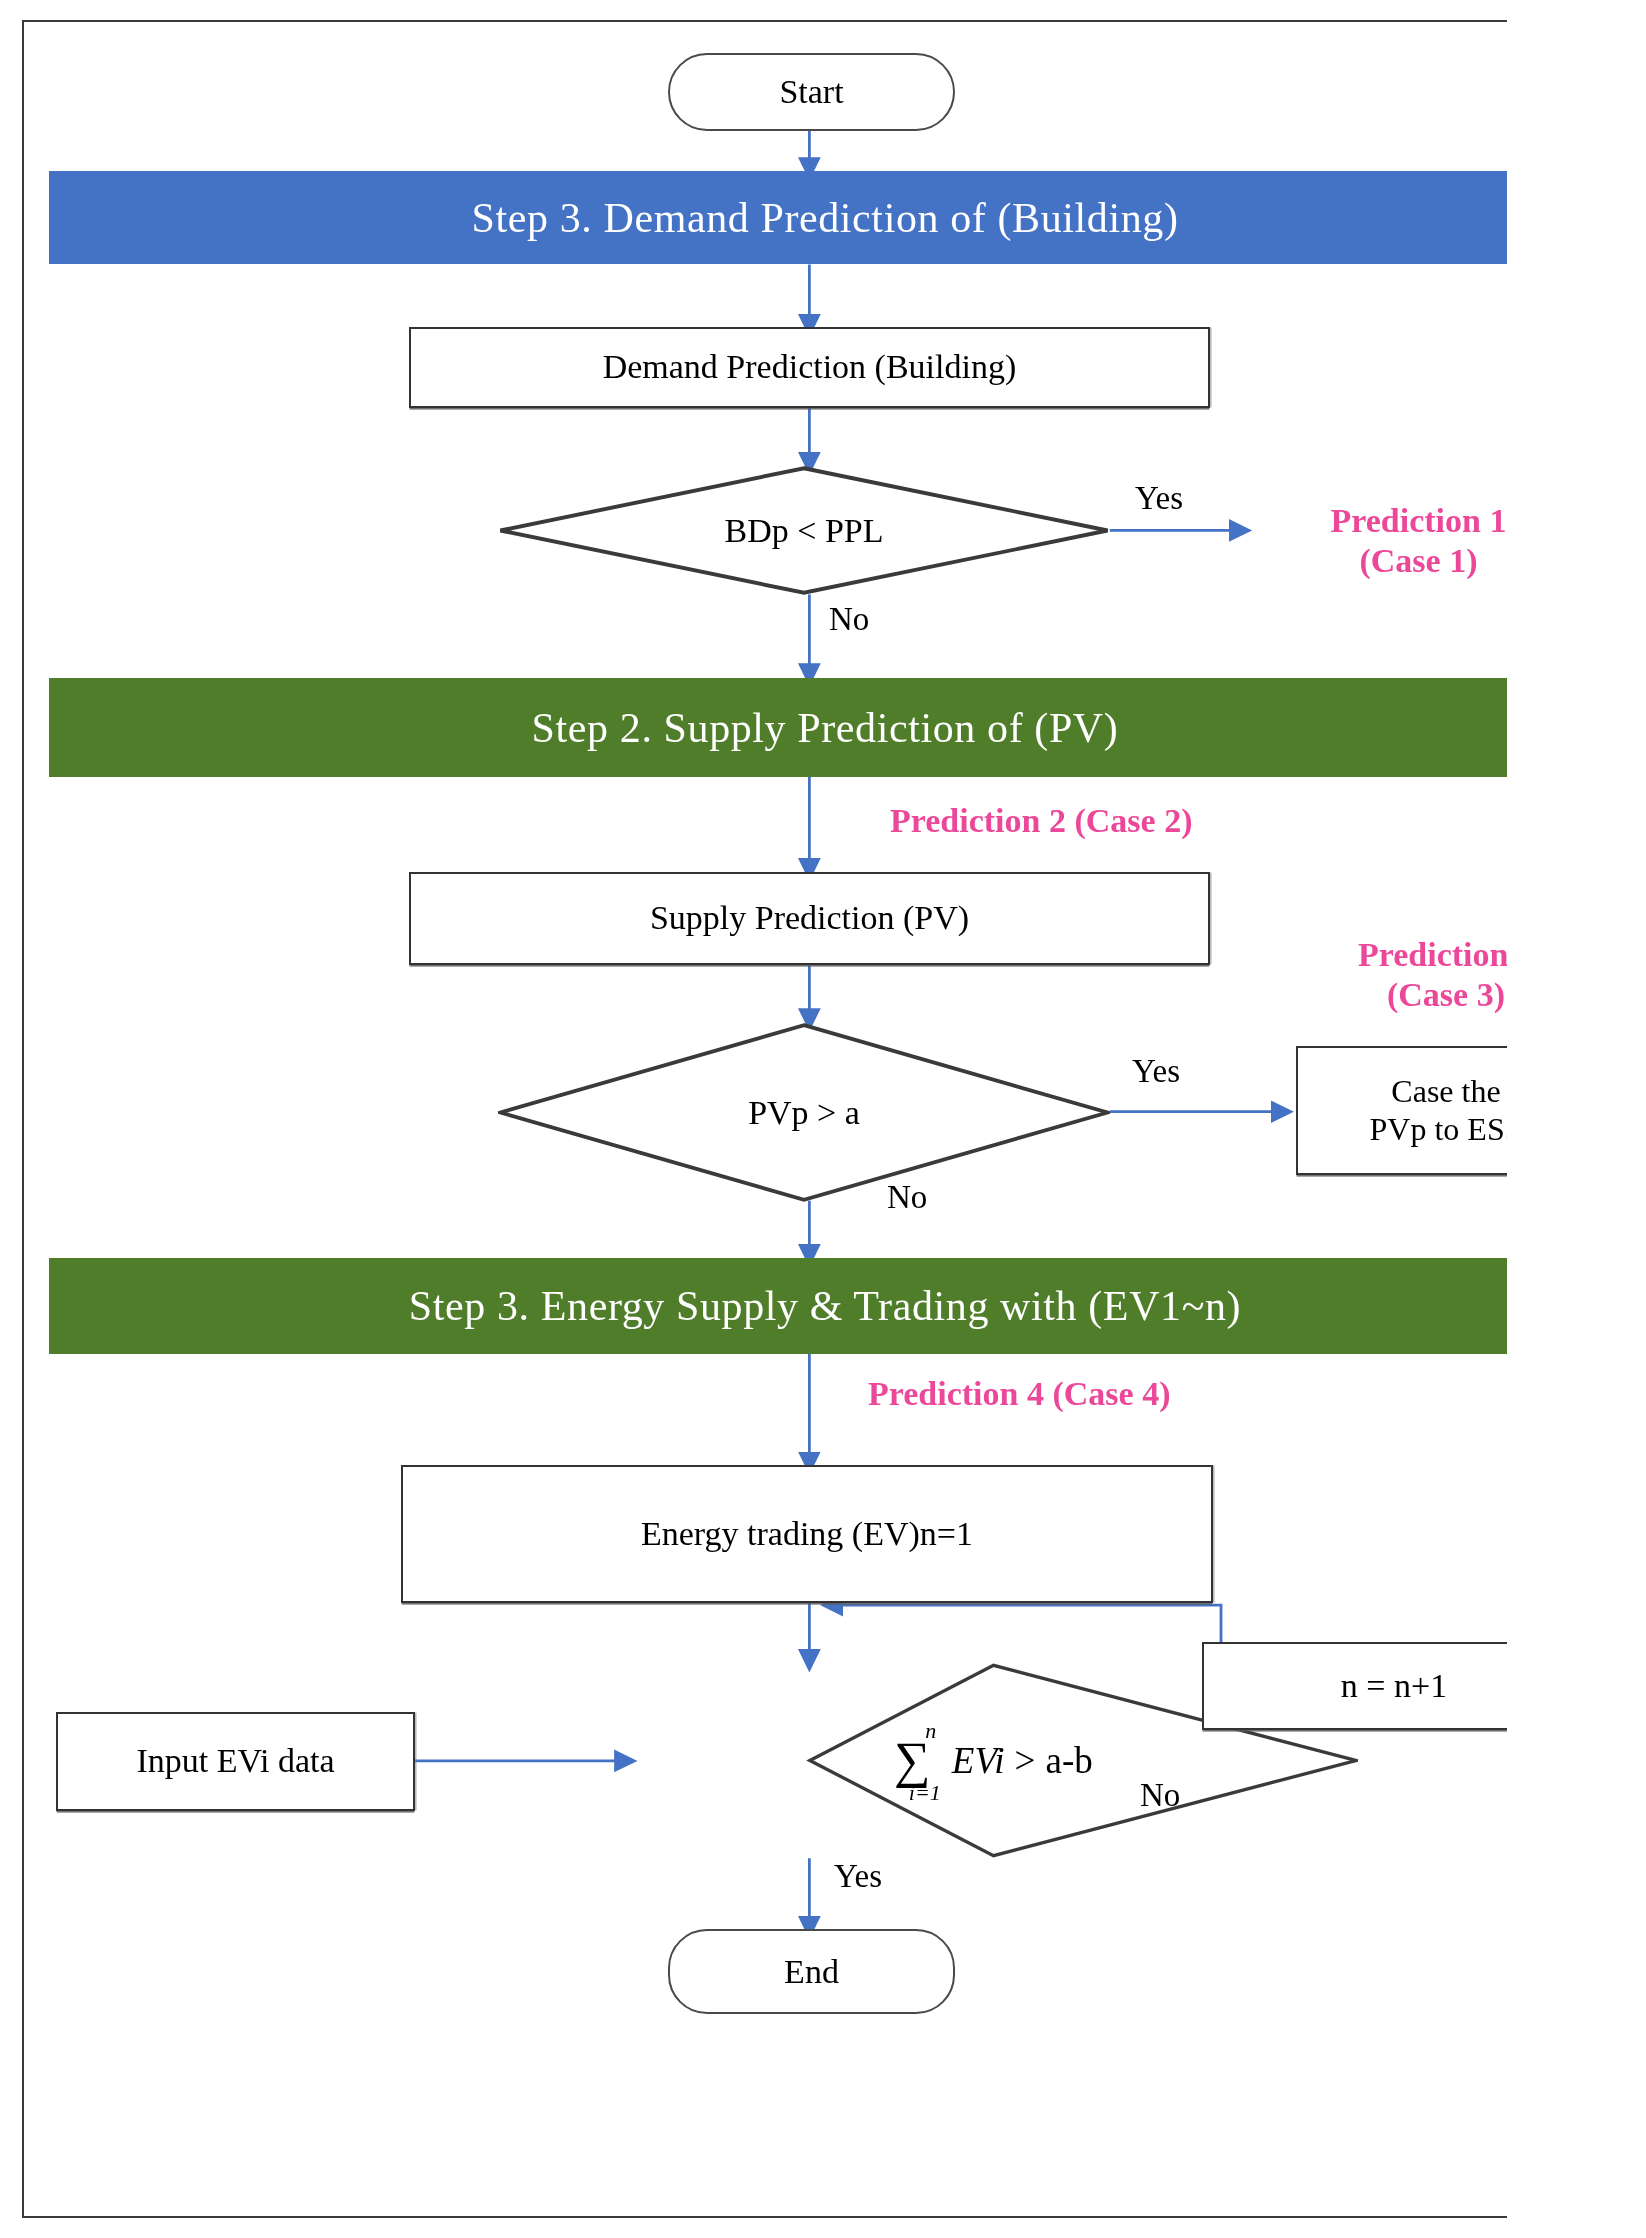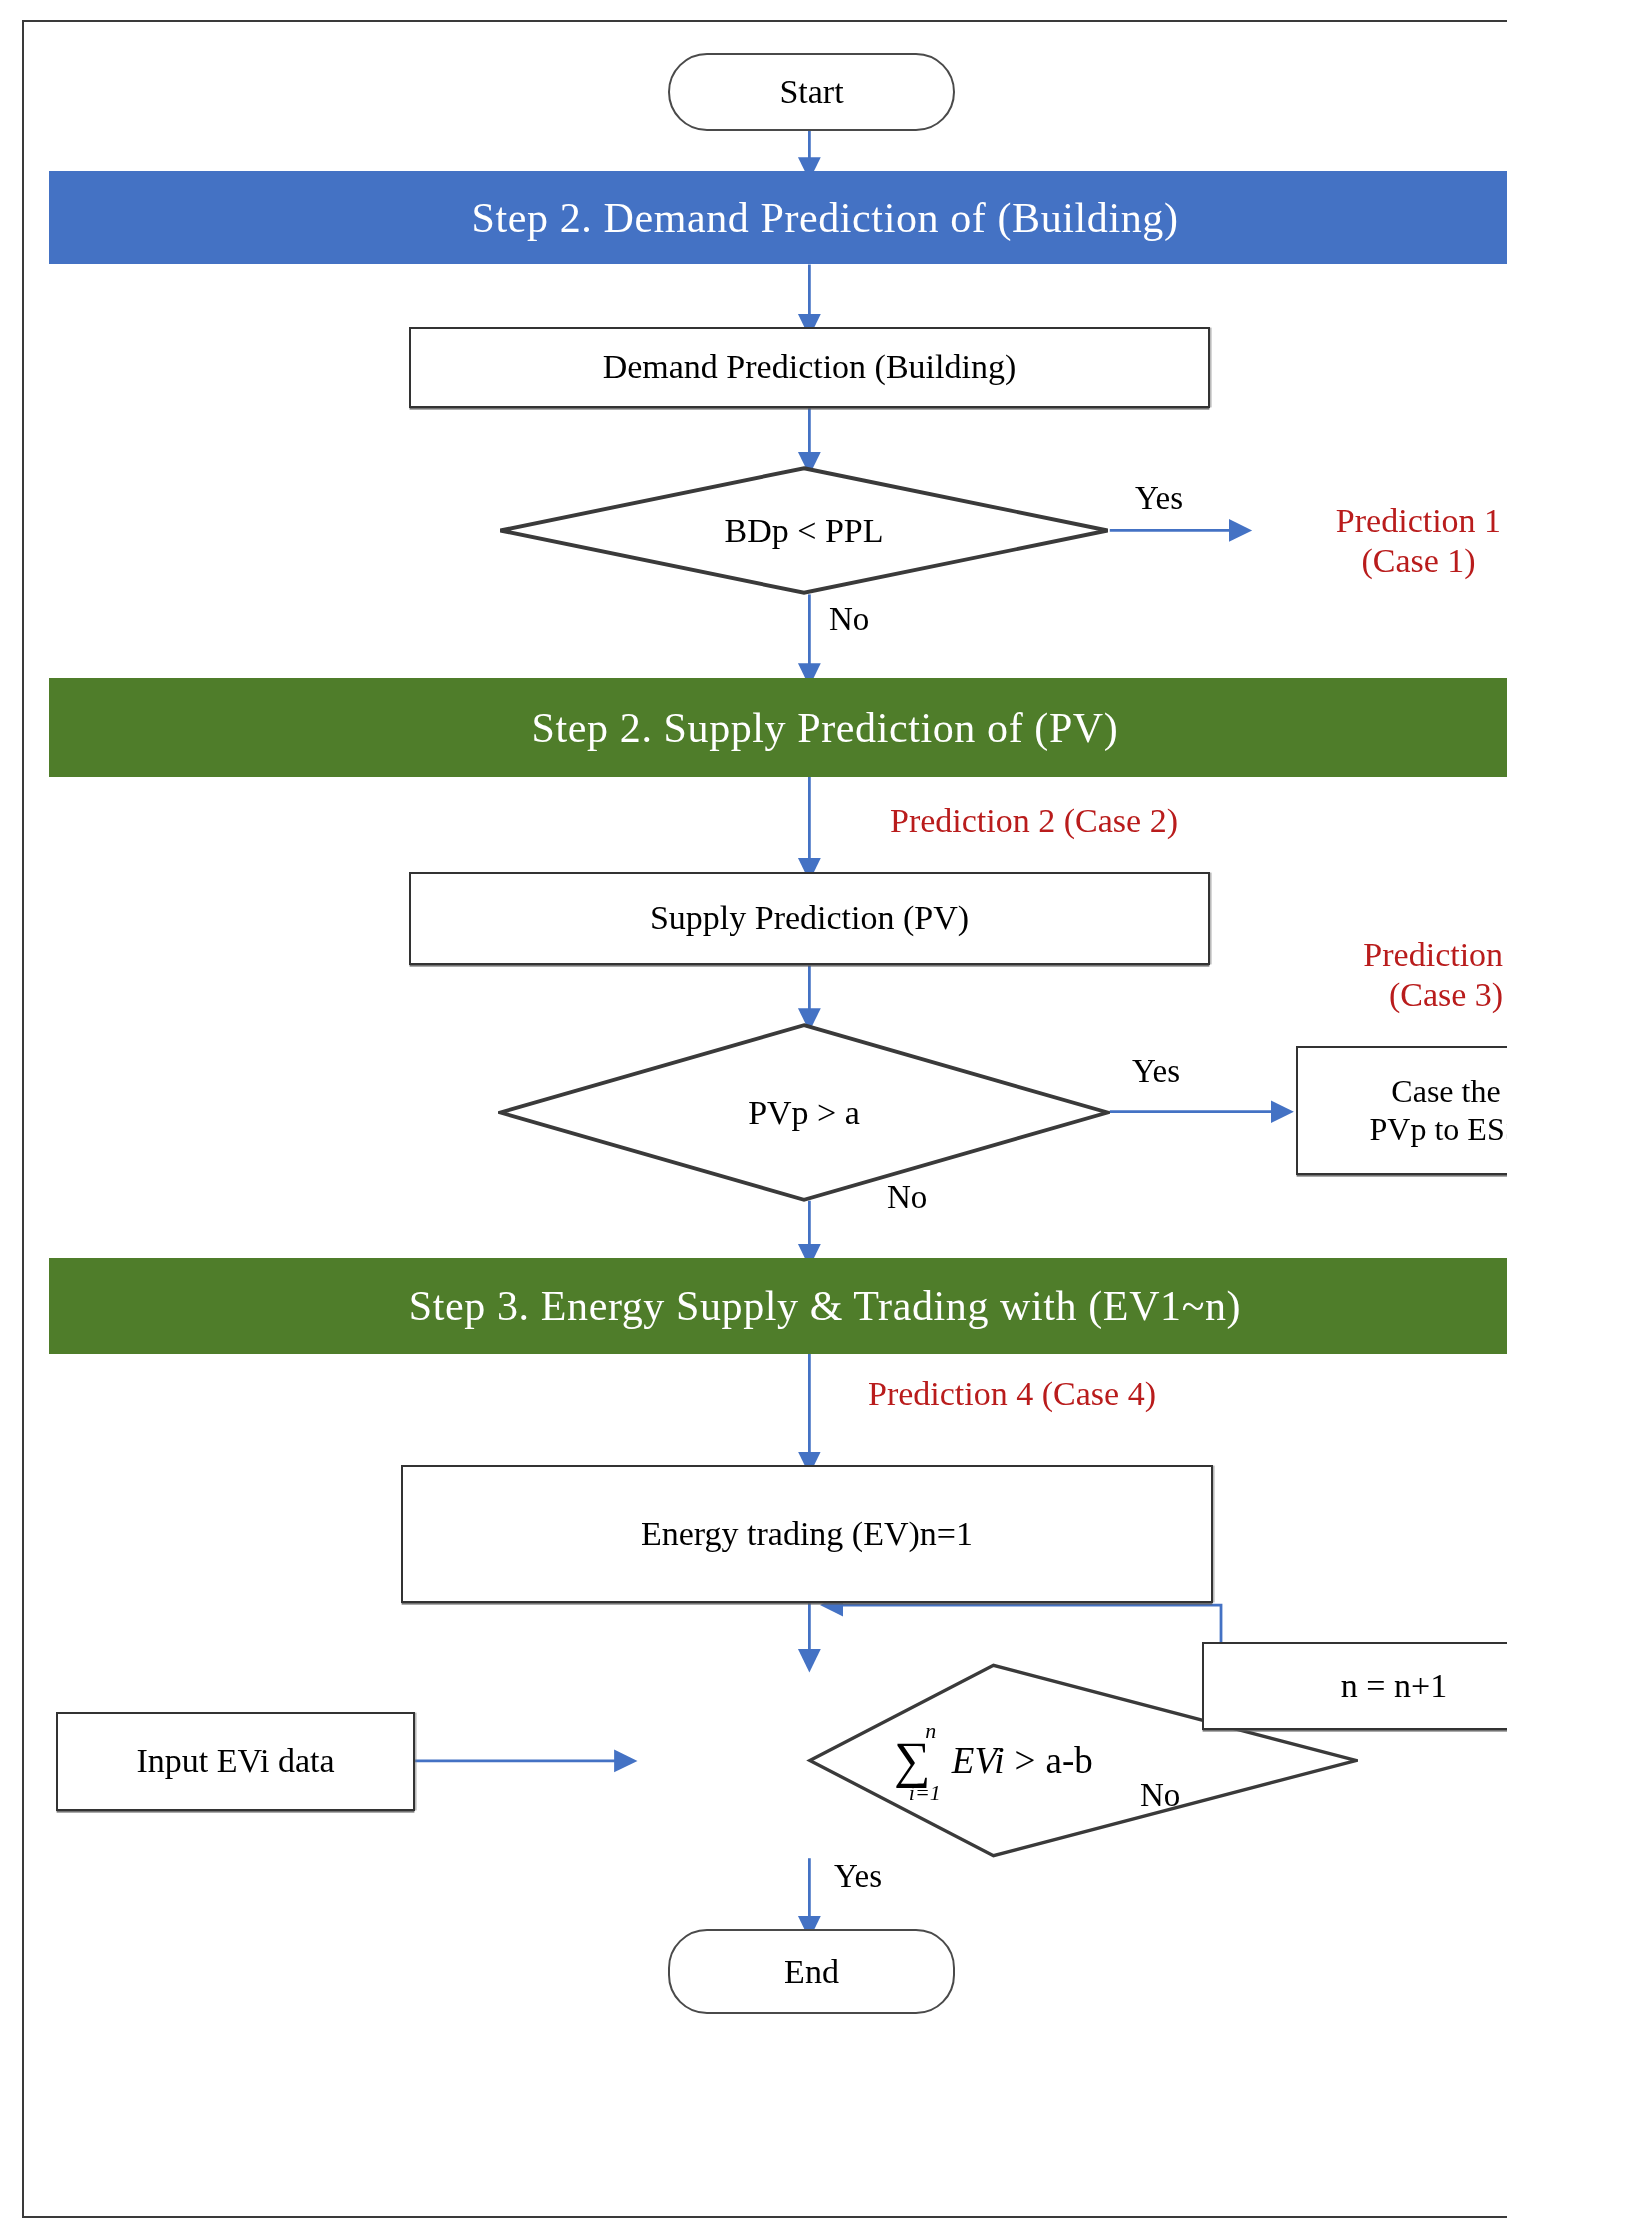--- a/index.html
+++ b/index.html
@@ -80,22 +80,22 @@
   }
   .edgelabel {
     position: absolute;
     font-size: 33px;
     color: #000000;
     white-space: nowrap;
   }
   .caselabel {
     position: absolute;
     font-size: 34px;
-    font-weight: normal;
-    color: #b91c1c;
+    font-weight: bold;
+    color: #ec4899;
     text-align: center;
     line-height: 1.18;
     white-space: pre-line;
   }
   .sum {
     display: inline-flex;
     align-items: center;
     font-style: italic;
     font-size: 37px;
   }
@@ -169,21 +169,21 @@
 
       <path d="M1455,3340 L1455,3470"></path>
     </g>
   </svg>
 
   <div class="node terminal" style="left:668px; top:53px; width:287px; height:78px; border-radius:39px;">
     <span>Start</span>
   </div>
 
   <div class="band band-blue" style="left:49px; top:171px; width:1552px; height:93px;">
-    <span>Step 2. Demand Prediction  of (Building)</span>
+    <span>Step 3. Demand Prediction  of (Building)</span>
   </div>
 
   <div class="node proc" style="left:409px; top:327px; width:801px; height:81px;">
     <span>Demand Prediction (Building)</span>
   </div>
 
   <div class="diamond-wrap" style="left:498px; top:466px; width:612px; height:129px;">
     <svg width="612" height="129" viewBox="0 0 1100 232">
       <polygon points="550,4 1096,116 550,228 4,116" fill="#ffffff" stroke="#3a3a3a" stroke-width="7"></polygon>
     </svg>

